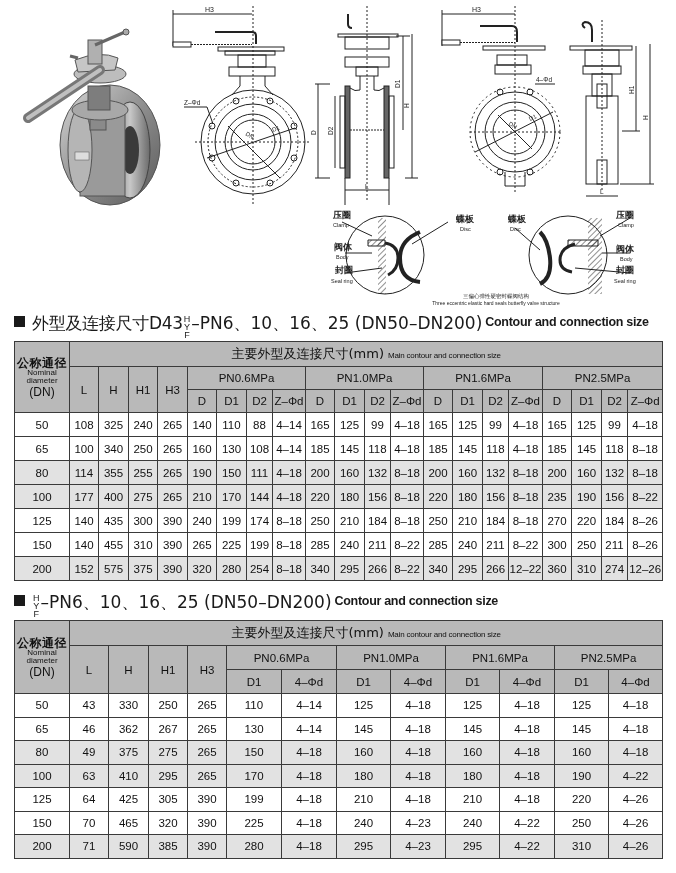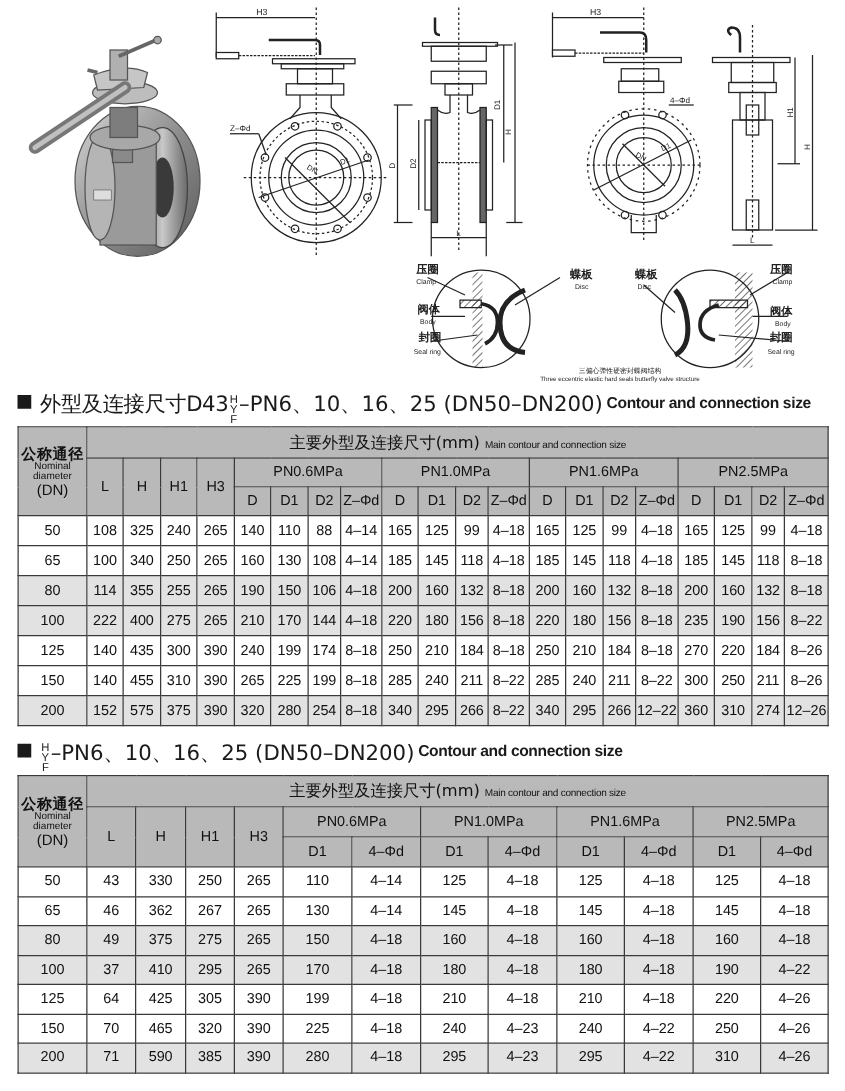--- a/index.html
+++ b/index.html
@@ -364,38 +364,38 @@
         <td>8–18</td>
       </tr>
       <tr class="alt" style="height: 24px;">
         <td>80</td>
         <td>114</td>
         <td>355</td>
         <td>255</td>
         <td>265</td>
         <td>190</td>
         <td>150</td>
-        <td>106</td>
+        <td>111</td>
         <td>4–18</td>
         <td>200</td>
         <td>160</td>
         <td>132</td>
         <td>8–18</td>
         <td>200</td>
         <td>160</td>
         <td>132</td>
         <td>8–18</td>
         <td>200</td>
         <td>160</td>
         <td>132</td>
         <td>8–18</td>
       </tr>
       <tr class="alt" style="height: 24px;">
         <td>100</td>
-        <td>222</td>
+        <td>177</td>
         <td>400</td>
         <td>275</td>
         <td>265</td>
         <td>210</td>
         <td>170</td>
         <td>144</td>
         <td>4–18</td>
         <td>220</td>
         <td>180</td>
         <td>156</td>
@@ -582,21 +582,21 @@
         <td>4–18</td>
         <td>160</td>
         <td>4–18</td>
         <td>160</td>
         <td>4–18</td>
         <td>160</td>
         <td>4–18</td>
       </tr>
       <tr class="alt" style="height: 23.5px;">
         <td>100</td>
-        <td>37</td>
+        <td>63</td>
         <td>410</td>
         <td>295</td>
         <td>265</td>
         <td>170</td>
         <td>4–18</td>
         <td>180</td>
         <td>4–18</td>
         <td>180</td>
         <td>4–18</td>
         <td>190</td>

